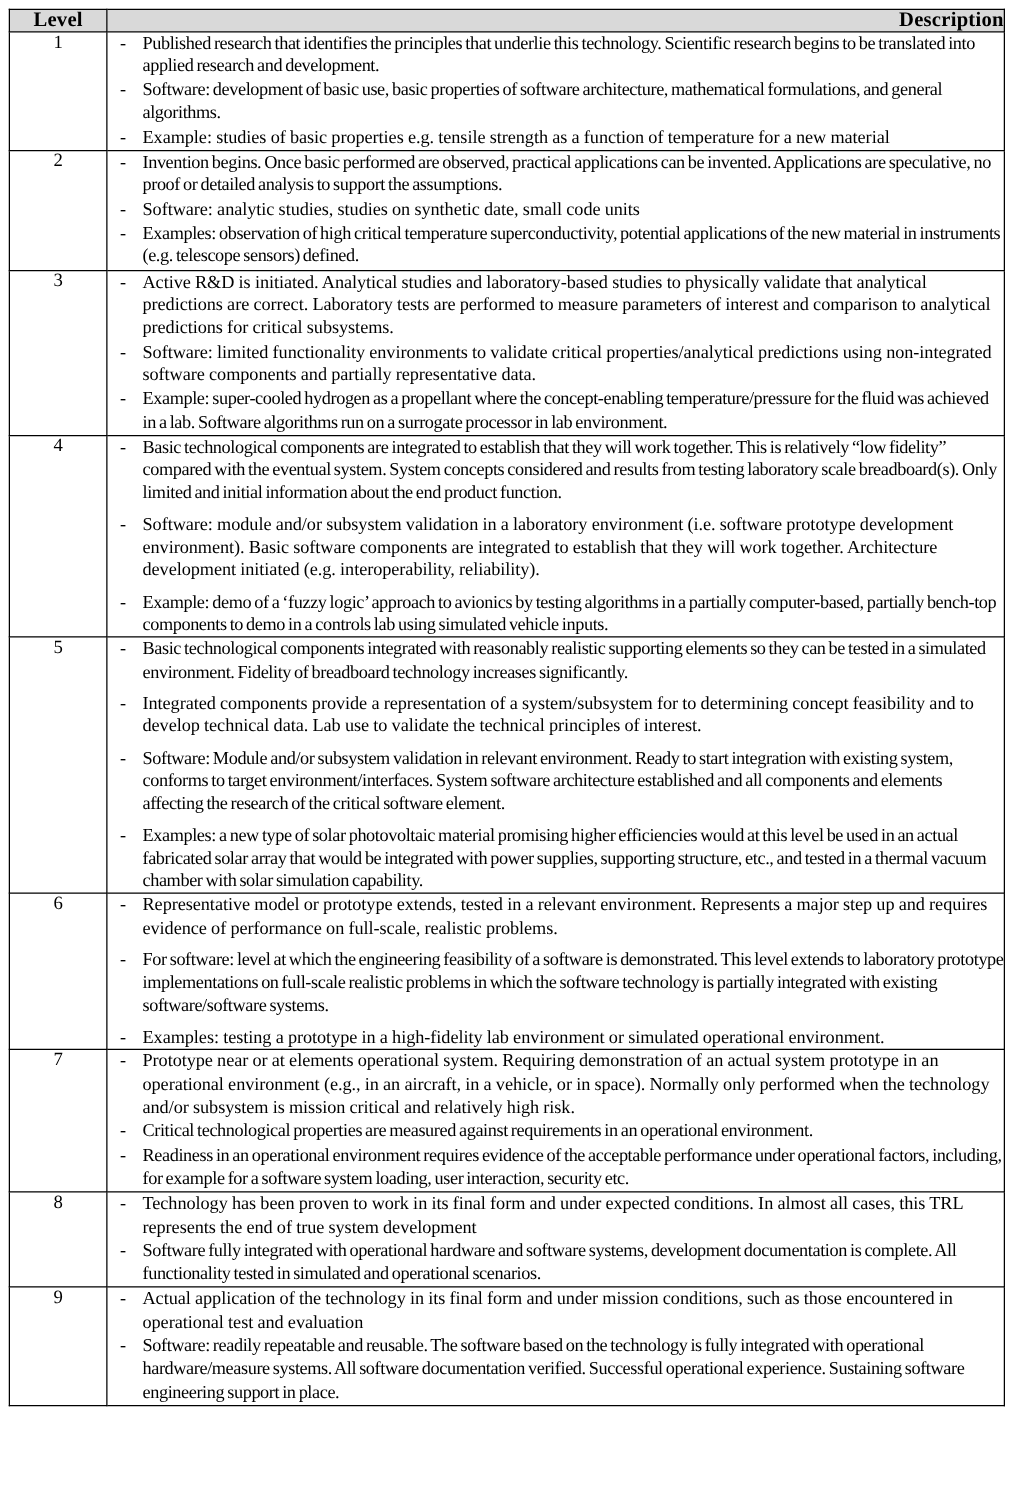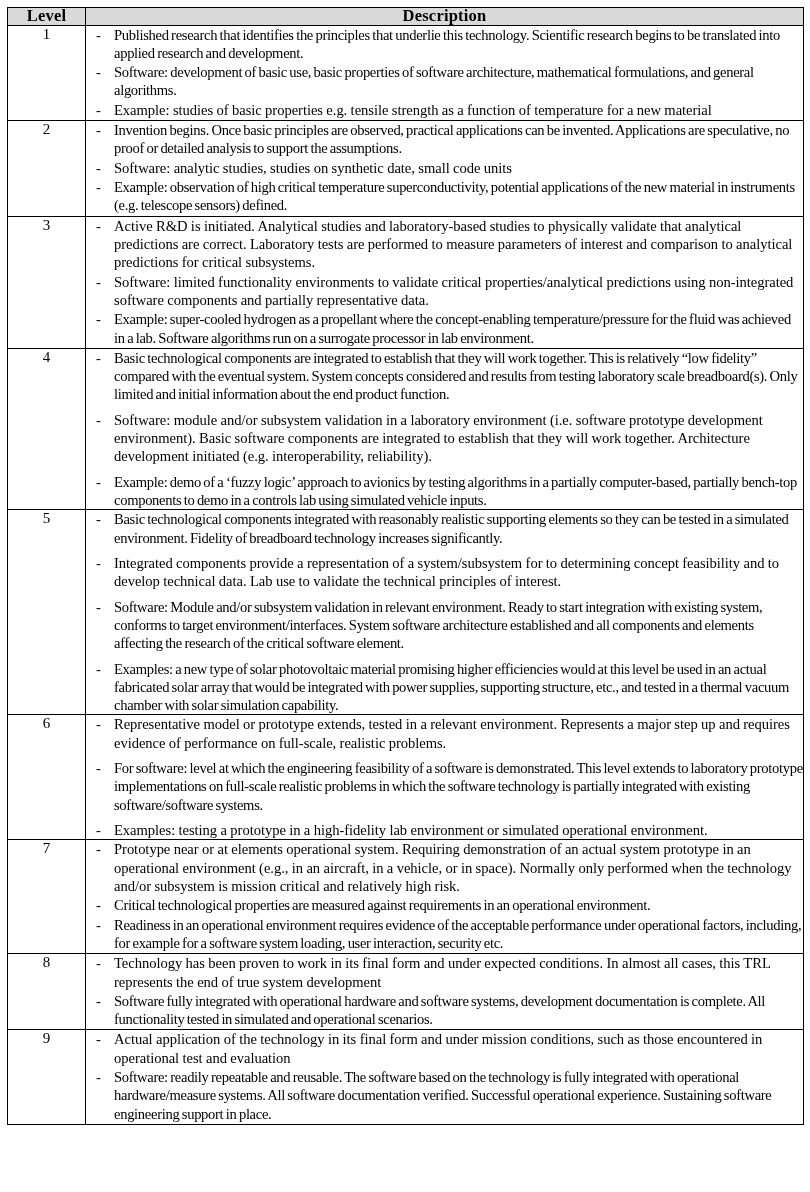--- a/index.html
+++ b/index.html
@@ -47,21 +47,21 @@
     font-size: 16.5px;
     line-height: 1.0;
     padding: 3px 0 4px 0;
     vertical-align: middle;
   }
   th.h-level {
     text-align: center;
     letter-spacing: 0.2px;
   }
   th.h-desc {
-    text-align: center;
+    text-align: right;
     padding-left: 12px;
     letter-spacing: 0.2px;
   }
 
   
   td.level {
     text-align: center;
     vertical-align: middle;
     font-size: 15px;
     line-height: 1.1;
@@ -128,23 +128,23 @@
               <li class="tight"><span class="dash">-</span><span>Published research that identifies the principles that underlie this technology. Scientific research begins to be translated into applied research and development.</span></li>
               <li class="tight"><span class="dash">-</span><span>Software: development of basic use, basic properties of software architecture, mathematical formulations, and general algorithms.</span></li>
               <li><span class="dash">-</span><span>Example: studies of basic properties e.g. tensile strength as a function of temperature for a new material</span></li>
             </ul>
           </td>
         </tr>
         <tr>
           <td class="level">2</td>
           <td class="desc">
             <ul class="bullets">
-              <li class="tight"><span class="dash">-</span><span>Invention begins. Once basic principles are observed, practical applications can be invented. Applications are speculative, no proof or detailed analysis to support the assumptions.</span></li>
+              <li class="tight"><span class="dash">-</span><span>Invention begins. Once basic performed are observed, practical applications can be invented. Applications are speculative, no proof or detailed analysis to support the assumptions.</span></li>
               <li><span class="dash">-</span><span>Software: analytic studies, studies on synthetic date, small code units</span></li>
-              <li class="tight"><span class="dash">-</span><span>Example: observation of high critical temperature superconductivity, potential applications of the new material in instruments (e.g. telescope sensors) defined.</span></li>
+              <li class="tight"><span class="dash">-</span><span>Examples: observation of high critical temperature superconductivity, potential applications of the new material in instruments (e.g. telescope sensors) defined.</span></li>
             </ul>
           </td>
         </tr>
         <tr>
           <td class="level">3</td>
           <td class="desc">
             <ul class="bullets">
               <li><span class="dash">-</span><span>Active R&amp;D is initiated. Analytical studies and laboratory-based studies to physically validate that analytical predictions are correct. Laboratory tests are performed to measure parameters of interest and comparison to analytical predictions for critical subsystems.</span></li>
               <li><span class="dash">-</span><span>Software: limited functionality environments to validate critical properties/analytical predictions using non-integrated software components and partially representative data.</span></li>
               <li class="tight"><span class="dash">-</span><span>Example: super-cooled hydrogen as a propellant where the concept-enabling temperature/pressure for the fluid was achieved in a lab. Software algorithms run on a surrogate processor in lab environment.</span></li>

